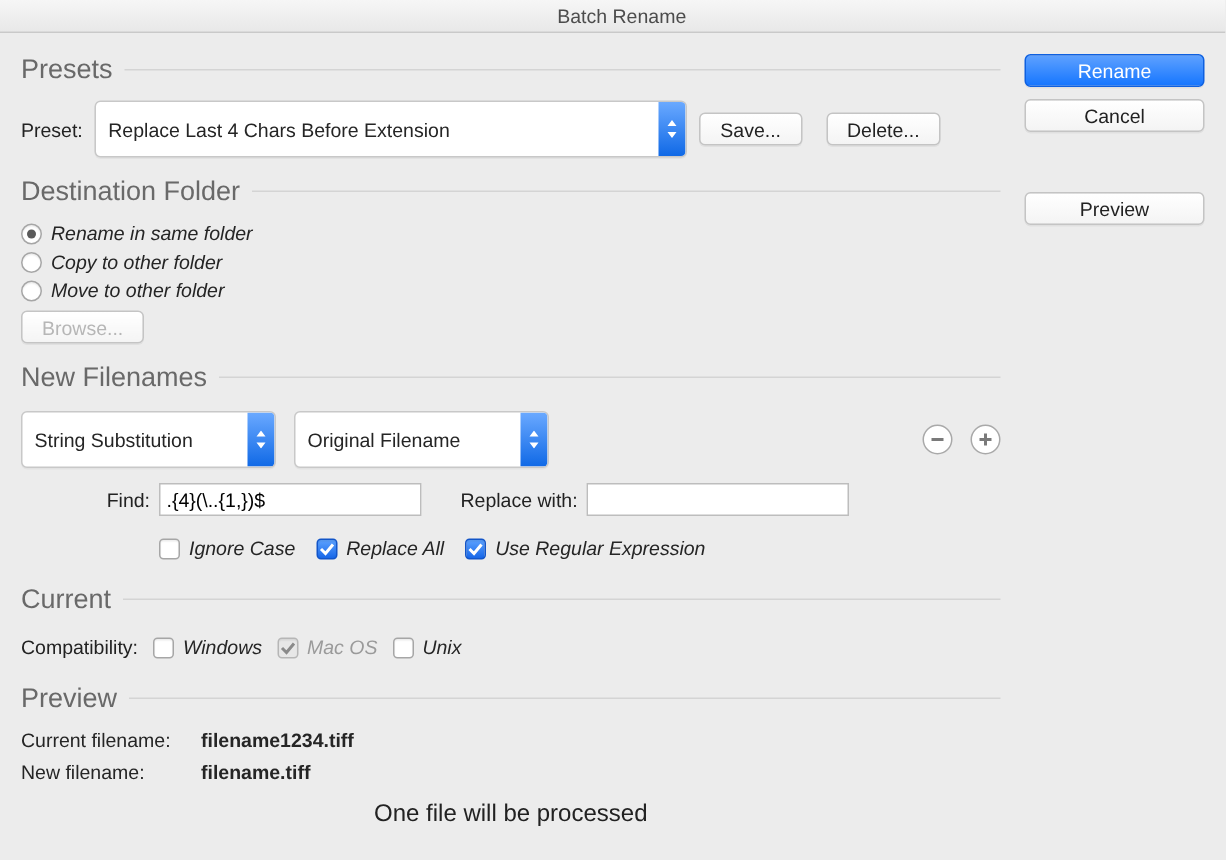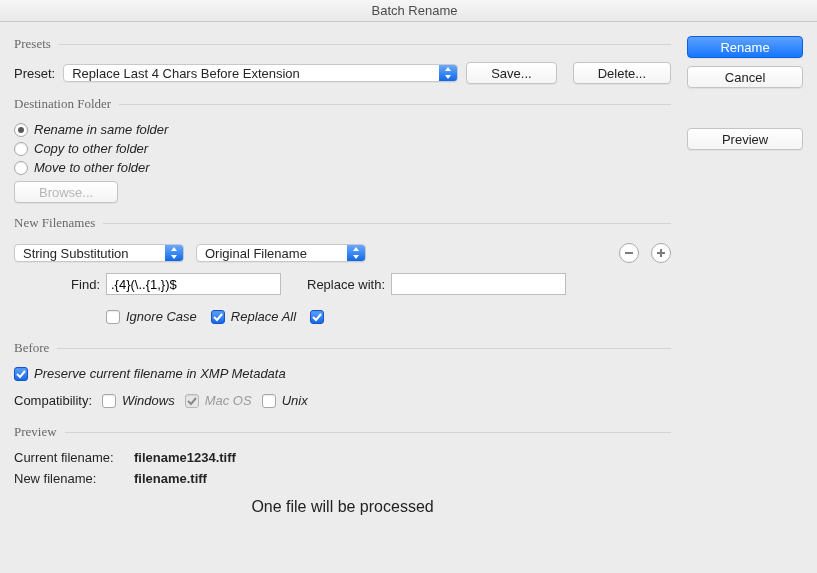--- a/index.html
+++ b/index.html
@@ -25,48 +25,47 @@
   .content {
     display:flex;
     padding:14px 14px 8px 14px;
   }
   .left { flex:1; }
   .right { width:120px; margin-left:16px; }
   .group { margin-bottom:12px; }
   .group-header {
     display:flex; align-items:center;
     color:#696969;
-    font-size:13px;
+    font-size:18px;
     margin-bottom:10px;
-    font-family:Liberation Serif, serif;
   }
   .group-header .line {
     flex:1; height:1px; background:#d4d4d4; margin-left:8px;
   }
   .row { display:flex; align-items:center; }
   .label { color:#222; }
   .select {
     display:inline-flex; align-items:center;
     background:#fff;
     border:1px solid #c8c8c8;
     border-radius:4px;
-    height:18px;
+    height:38px;
     box-shadow:0 1px 0 rgba(0,0,0,0.04);
     overflow:hidden;
   }
   .select .sel-text { padding:0 8px; flex:1; white-space:nowrap; overflow:hidden; }
   .select .sel-btn {
     width:18px; height:100%;
     background:linear-gradient(#6aa9ff,#1069e6);
     display:flex; flex-direction:column; align-items:center; justify-content:center;
   }
   .sel-btn svg { display:block; }
   .btn {
     display:inline-flex; align-items:center; justify-content:center;
-    height:22px; padding:0 24px;
+    height:22px; padding:0 13px;
     background:linear-gradient(#ffffff,#f4f4f4);
     border:1px solid #c4c4c4;
     border-radius:4px;
     font-size:13px;
     color:#222;
     box-shadow:0 1px 0 rgba(0,0,0,0.05);
   }
   .btn-primary {
     background:linear-gradient(#5ea1ff,#1676ff);
     border:1px solid #0e60e0;
@@ -223,36 +222,29 @@
               </svg>
             </span>
           <span>Replace All</span>
         </div>
         <div class="check-row">
           <span class="checkbox checked">
               <svg width="10" height="10" viewBox="0 0 10 10">
                 <path d="M1 5 L4 8 L9 2" stroke="#fff" stroke-width="2" fill="none"></path>
               </svg>
             </span>
-        </div>
-      </div>
-    </div>
-
-    <div class="group">
-      <div class="group-header">
-        <span>Before</span>
-        <span class="line"></span>
-      </div>
-      <div class="check-row">
-        <span class="checkbox checked">
-            <svg width="10" height="10" viewBox="0 0 10 10">
-              <path d="M1 5 L4 8 L9 2" stroke="#fff" stroke-width="2" fill="none"></path>
-            </svg>
-          </span>
-        <span>Preserve current filename in XMP Metadata</span>
+          <span>Use Regular Expression</span>
+        </div>
+      </div>
+    </div>
+
+    <div class="group">
+      <div class="group-header">
+        <span>Current</span>
+        <span class="line"></span>
       </div>
       <div class="row" style="margin-top:8px; gap:10px;">
         <span class="label">Compatibility:</span>
         <div class="check-row">
           <span class="checkbox"></span>
           <span>Windows</span>
         </div>
         <div class="check-row" style="color:#9a9a9a;">
           <span class="checkbox disabled checked">
               <svg width="10" height="10" viewBox="0 0 10 10">

